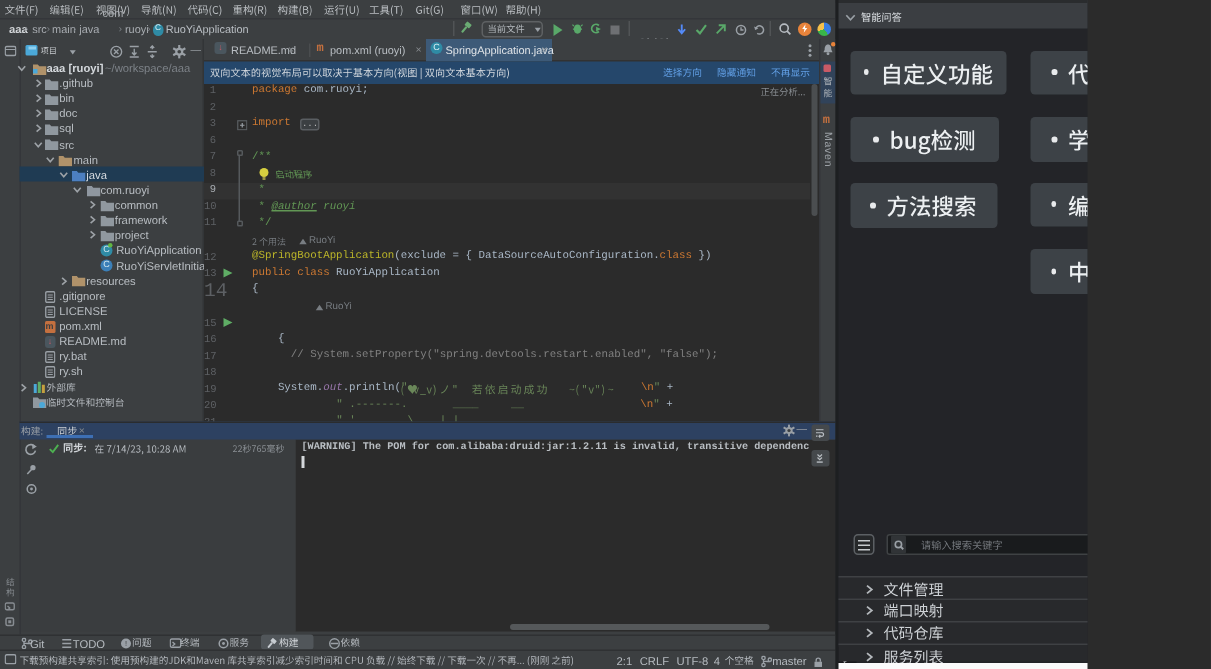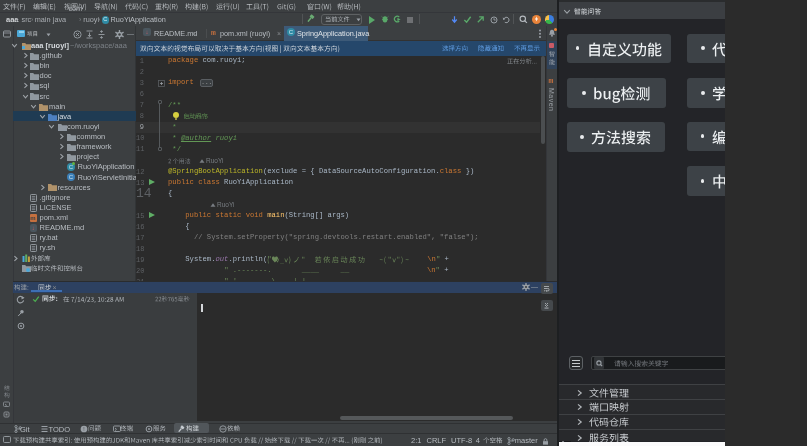--- a/index.html
+++ b/index.html
@@ -383,21 +383,20 @@
 <div style="position:absolute;left:136px;top:178.55px;width:8px;text-align:right;font-size:7px;color:#5d6064;font-family:'Liberation Mono',monospace;line-height:8px">13</div>
 <div style="position:absolute;left:168px;top:177.85000000000002px;font-size:7.2px;font-family:'Liberation Mono',monospace;white-space:pre;line-height:9px"><span style="color:#cc7832">public class </span><span style="color:#a9b7c6">RuoYiApplication</span></div>
 <div style="position:absolute;left:149px;top:179.05px;width:0;height:0;border-left:6px solid #5fad65;border-top:3.5px solid transparent;border-bottom:3.5px solid transparent"></div>
 <div style="position:absolute;left:136px;top:189.60000000000002px;width:8px;text-align:right;font-size:13px;color:#5d6064;font-family:'Liberation Mono',monospace;line-height:8px">14</div>
 <div style="position:absolute;left:168px;top:188.90000000000003px;font-size:7.2px;font-family:'Liberation Mono',monospace;white-space:pre;line-height:9px"><span style="color:#a9b7c6">{</span></div>
 <svg style="position:absolute;left:210px;top:202.15px" width="6" height="6" viewBox="0 0 6 6">
       <path d="M0.5 4.800000000000001 L5.5 4.800000000000001 L3.0 1.2000000000000002 Z" fill="#787d82"></path>
     </svg>
 <div style="position:absolute;left:217px;top:201.15px;font-size:6.5px;color:#787d82;font-family:'Liberation Sans',sans-serif;white-space:nowrap;line-height:8.5px">RuoYi</div>
 <div style="position:absolute;left:136px;top:211.70000000000002px;width:8px;text-align:left;font-size:7px;color:#5d6064;font-family:'Liberation Mono',monospace;line-height:8px">15</div>
-<div style="position:absolute;left:185.28px;top:211.00000000000003px;font-size:7.2px;font-family:'Liberation Mono',monospace;white-space:pre;line-height:9px"><span style="color:#cc7832">public static void </span><span style="color:#ffc66d">main</span><span style="color:#a9b7c6">(String[] args)</span></div>
 <div style="position:absolute;left:149px;top:212.20000000000002px;width:0;height:0;border-left:6px solid #5fad65;border-top:3.5px solid transparent;border-bottom:3.5px solid transparent"></div>
 <div style="position:absolute;left:136px;top:222.75px;width:8px;text-align:right;font-size:7px;color:#5d6064;font-family:'Liberation Mono',monospace;line-height:8px">16</div>
 <div style="position:absolute;left:185.28px;top:222.05px;font-size:7.2px;font-family:'Liberation Mono',monospace;white-space:pre;line-height:9px"><span style="color:#a9b7c6">{</span></div>
 <div style="position:absolute;left:136px;top:233.8px;width:8px;text-align:right;font-size:7px;color:#5d6064;font-family:'Liberation Mono',monospace;line-height:8px">17</div>
 <div style="position:absolute;left:193.92000000000002px;top:233.10000000000002px;font-size:7.2px;font-family:'Liberation Mono',monospace;white-space:pre;line-height:9px"><span style="color:#808080">// System.setProperty("spring.devtools.restart.enabled", "false");</span></div>
 <div style="position:absolute;left:136px;top:244.85000000000002px;width:8px;text-align:right;font-size:7px;color:#5d6064;font-family:'Liberation Mono',monospace;line-height:8px">18</div>
 <div style="position:absolute;left:136px;top:255.9px;width:8px;text-align:right;font-size:7px;color:#5d6064;font-family:'Liberation Mono',monospace;line-height:8px">19</div>
 <div style="position:absolute;left:185.28px;top:255.20000000000002px;font-size:7.2px;font-family:'Liberation Mono',monospace;white-space:pre;line-height:9px"><span style="color:#a9b7c6">System.</span><i style="color:#9876aa">out</i><span style="color:#a9b7c6">.println(</span><span style="color:#6a8759">"</span></div>
 <svg style="position:absolute;left:267.38px;top:256.1px" width="149" height="8" viewBox="0 0 149 8">
       <path transform="translate(0,6.3)" fill="#6a8759" d="M1.7 1.4 2.1 1.2C1.5 0.2 1.2 -1 1.2 -2.2C1.2 -3.5 1.5 -4.7 2.1 -5.7L1.7 -5.9C1.1 -4.8 0.7 -3.7 0.7 -2.2C0.7 -0.8 1.1 0.3 1.7 1.4Z M9.4 -5.7C8.8 -5.7 8.2 -5.4 8 -4.6C7.9 -4.6 7.9 -4.5 7.9 -4.5C7.9 -4.5 7.9 -4.6 7.9 -4.6C7.7 -5.4 7.1 -5.7 6.4 -5.7C5.6 -5.7 4.9 -5 4.9 -4C4.9 -2.9 5.7 -2.2 6.3 -1.6C6.9 -1 7.6 -0.2 7.9 0.3C7.9 0.3 7.9 0.3 7.9 0.3C8.2 -0.2 8.9 -1 9.6 -1.6C10.1 -2.2 11 -2.9 11 -4C11 -5 10.3 -5.7 9.4 -5.7Z M10.1 0H10.9L12.3 -3.9H11.6L10.9 -1.7C10.8 -1.3 10.7 -0.9 10.5 -0.5H10.5C10.4 -0.9 10.3 -1.3 10.2 -1.7L9.4 -3.9H8.7Z M13.1 1H16.9V0.6H13.1Z M18.8 0H19.6L20.9 -3.9H20.3L19.5 -1.7C19.4 -1.3 19.3 -0.9 19.2 -0.5H19.2C19 -0.9 18.9 -1.3 18.8 -1.7L18.1 -3.9H17.4Z M22.3 1.4C23 0.3 23.4 -0.8 23.4 -2.2C23.4 -3.7 23 -4.8 22.3 -5.9L21.9 -5.7C22.5 -4.7 22.8 -3.5 22.8 -2.2C22.8 -1 22.5 0.2 21.9 1.2Z M31.7 -5.2 31 -5.4C30.8 -4.3 30.3 -3.1 29.6 -2.3C29 -1.5 28 -0.8 26.9 -0.4L27.4 0.1C28.5 -0.3 29.5 -1.1 30.1 -1.9C30.8 -2.7 31.2 -3.8 31.5 -4.6C31.5 -4.7 31.6 -5 31.7 -5.2Z M35.4 -3.5H35.8L35.9 -4.8L35.9 -5.6H35.2L35.2 -4.8ZM36.8 -3.5H37.2L37.3 -4.8L37.3 -5.6H36.6L36.6 -4.8Z M47.9 -3.6V-3.1H50C49.5 -2.1 48.7 -1.4 47.8 -0.9C47.9 -0.8 48.1 -0.6 48.2 -0.5C48.6 -0.7 49 -1 49.4 -1.4V0.6H49.9V0.2H53.2V0.5H53.7V-2.1H50C50.2 -2.4 50.4 -2.7 50.6 -3.1H54.3V-3.6H50.9C51 -3.8 51 -4.1 51.1 -4.3L50.6 -4.4C50.5 -4.1 50.4 -3.9 50.3 -3.6ZM49.9 -0.3V-1.6H53.2V-0.3ZM52.1 -6V-5.3H50.1V-6H49.6V-5.3H48V-4.8H49.6V-4.1H50.1V-4.8H52.1V-4.1H52.7V-4.8H54.3V-5.3H52.7V-6Z M60.1 -5.9C60.3 -5.5 60.5 -5 60.6 -4.7L61.1 -4.9C61 -5.2 60.8 -5.7 60.6 -6ZM59 0.6C59.2 0.5 59.4 0.4 61 -0.2C61 -0.3 60.9 -0.5 60.9 -0.7L59.6 -0.2V-2.8C59.9 -3.1 60.1 -3.3 60.3 -3.6C60.8 -1.9 61.6 -0.4 62.8 0.4C62.8 0.2 63 0 63.2 -0.1C62.5 -0.5 61.9 -1.1 61.5 -1.9C62 -2.3 62.6 -2.7 63 -3.1L62.6 -3.5C62.3 -3.1 61.8 -2.7 61.3 -2.3C61 -2.9 60.8 -3.5 60.7 -4.2L60.7 -4.2H63V-4.7H58.3V-4.2H60.1C59.5 -3.3 58.7 -2.5 57.9 -2C58 -1.9 58.2 -1.7 58.2 -1.6C58.5 -1.8 58.8 -2 59.1 -2.3V-0.4C59.1 -0.1 58.9 0.1 58.8 0.2C58.9 0.3 59 0.5 59 0.6ZM58.1 -6C57.7 -4.9 57.1 -3.9 56.4 -3.2C56.5 -3 56.6 -2.8 56.7 -2.6C56.9 -2.9 57.1 -3.1 57.3 -3.4V0.6H57.8V-4.2C58.1 -4.8 58.4 -5.3 58.6 -5.9Z M66.8 -2.2V0.5H67.3V0.1H70.6V0.5H71.2V-2.2ZM67.3 -0.4V-1.7H70.6V-0.4ZM67.9 -5.9C68.1 -5.6 68.3 -5.3 68.4 -5H65.9V-3.3C65.9 -2.2 65.8 -0.8 65.1 0.2C65.2 0.3 65.4 0.5 65.5 0.6C66.3 -0.4 66.4 -1.9 66.5 -3H71.1V-5H68.7L68.9 -5.1C68.8 -5.4 68.6 -5.8 68.5 -6.1ZM66.5 -4.5H70.5V-3.5H66.5Z M74.1 -5.5V-5H76.9V-5.5ZM78.1 -5.9C78.1 -5.4 78.1 -4.9 78.1 -4.4H77.1V-3.9H78.1C78 -2.2 77.7 -0.7 76.7 0.2C76.9 0.3 77.1 0.4 77.2 0.6C78.2 -0.4 78.5 -2.1 78.6 -3.9H79.7C79.6 -1.3 79.5 -0.4 79.3 -0.1C79.3 -0.1 79.2 -0 79.1 -0C78.9 -0 78.5 -0 78.1 -0.1C78.2 0.1 78.3 0.3 78.3 0.5C78.7 0.5 79.1 0.5 79.3 0.5C79.5 0.4 79.7 0.4 79.8 0.2C80.1 -0.1 80.1 -1.1 80.2 -4.1C80.2 -4.2 80.2 -4.4 80.2 -4.4H78.7C78.7 -4.9 78.7 -5.4 78.7 -5.9ZM74.1 -0.3 74.1 -0.3V-0.3C74.3 -0.4 74.5 -0.5 76.5 -0.9L76.7 -0.5L77.1 -0.6C77 -1.1 76.7 -2 76.4 -2.6L75.9 -2.5C76.1 -2.2 76.2 -1.8 76.4 -1.4L74.6 -1C74.9 -1.7 75.2 -2.5 75.4 -3.2H77V-3.7H73.8V-3.2H74.8C74.6 -2.4 74.3 -1.6 74.2 -1.3C74.1 -1 74 -0.8 73.9 -0.8C74 -0.7 74.1 -0.4 74.1 -0.3Z M86 -6C86 -5.6 86 -5.2 86 -4.8H83V-2.8C83 -1.9 82.9 -0.6 82.3 0.3C82.5 0.3 82.7 0.5 82.8 0.6C83.5 -0.3 83.6 -1.8 83.6 -2.8V-2.8H84.9C84.9 -1.6 84.8 -1.1 84.7 -1C84.7 -1 84.6 -1 84.5 -1C84.4 -1 84.1 -1 83.7 -1C83.8 -0.9 83.9 -0.6 83.9 -0.5C84.2 -0.5 84.6 -0.5 84.8 -0.5C84.9 -0.5 85.1 -0.6 85.2 -0.7C85.3 -0.9 85.4 -1.5 85.4 -3.1C85.4 -3.2 85.4 -3.3 85.4 -3.3H83.6V-4.3H86.1C86.2 -3.1 86.3 -2.1 86.6 -1.2C86.1 -0.7 85.6 -0.2 84.9 0.1C85 0.2 85.2 0.4 85.3 0.5C85.9 0.2 86.4 -0.2 86.8 -0.7C87.1 0.1 87.6 0.5 88.1 0.5C88.7 0.5 88.9 0.2 89 -1.1C88.8 -1.1 88.6 -1.2 88.5 -1.4C88.5 -0.4 88.4 -0 88.2 -0C87.8 -0 87.5 -0.4 87.2 -1.1C87.8 -1.8 88.2 -2.7 88.5 -3.6L87.9 -3.7C87.7 -3 87.4 -2.4 87 -1.8C86.8 -2.5 86.7 -3.3 86.6 -4.3H88.9V-4.8H86.6C86.6 -5.2 86.6 -5.6 86.6 -6ZM86.9 -5.7C87.4 -5.5 87.9 -5.1 88.2 -4.8L88.5 -5.2C88.3 -5.4 87.7 -5.8 87.2 -6Z M91 -1.3 91.1 -0.8C91.9 -1 92.9 -1.3 93.9 -1.5L93.8 -2.1L92.7 -1.7V-4.7H93.7V-5.2H91.1V-4.7H92.2V-1.6C91.7 -1.5 91.3 -1.4 91 -1.3ZM95 -5.9C95 -5.4 95 -4.9 95 -4.4H93.8V-3.9H95C94.9 -2.1 94.5 -0.7 92.9 0.2C93.1 0.3 93.2 0.4 93.3 0.6C95 -0.3 95.4 -2 95.5 -3.9H96.9C96.8 -1.3 96.7 -0.3 96.5 -0.1C96.4 -0 96.4 0 96.2 0C96.1 0 95.7 -0 95.2 -0C95.3 0.1 95.4 0.3 95.4 0.5C95.8 0.5 96.2 0.5 96.4 0.5C96.7 0.5 96.8 0.4 97 0.2C97.3 -0.1 97.4 -1.2 97.5 -4.1C97.5 -4.2 97.5 -4.4 97.5 -4.4H95.5C95.6 -4.9 95.6 -5.4 95.6 -5.9Z M115 -2.1C115.4 -2.1 115.7 -2.3 116 -2.8L115.7 -3.1C115.5 -2.7 115.3 -2.6 115 -2.6C114.6 -2.6 114.2 -3.2 113.6 -3.2C113.3 -3.2 112.9 -3 112.6 -2.5L113 -2.3C113.2 -2.6 113.4 -2.8 113.6 -2.8C114.1 -2.8 114.4 -2.1 115 -2.1Z M118.4 1.4 118.8 1.2C118.1 0.2 117.8 -1 117.8 -2.2C117.8 -3.5 118.1 -4.7 118.8 -5.7L118.4 -5.9C117.7 -4.8 117.3 -3.7 117.3 -2.2C117.3 -0.8 117.7 0.3 118.4 1.4Z M121.8 -3.5H122.2L122.3 -4.8L122.3 -5.6H121.6L121.6 -4.8ZM123.2 -3.5H123.6L123.7 -4.8L123.7 -5.6H123L123 -4.8Z M126.8 0H127.6L128.9 -3.9H128.3L127.5 -1.7C127.4 -1.3 127.3 -0.9 127.2 -0.5H127.2C127 -0.9 126.9 -1.3 126.8 -1.7L126.1 -3.9H125.4Z M130.4 -3.5H130.8L130.9 -4.8L130.9 -5.6H130.2L130.3 -4.8ZM131.8 -3.5H132.2L132.3 -4.8L132.4 -5.6H131.7L131.7 -4.8Z M134.6 1.4C135.3 0.3 135.7 -0.8 135.7 -2.2C135.7 -3.7 135.3 -4.8 134.6 -5.9L134.2 -5.7C134.8 -4.7 135.2 -3.5 135.2 -2.2C135.2 -1 134.8 0.2 134.2 1.2Z M140.9 -2.1C141.3 -2.1 141.7 -2.3 141.9 -2.8L141.6 -3.1C141.4 -2.7 141.2 -2.6 141 -2.6C140.5 -2.6 140.2 -3.2 139.5 -3.2C139.2 -3.2 138.8 -3 138.5 -2.5L138.9 -2.3C139.1 -2.6 139.3 -2.8 139.5 -2.8C140 -2.8 140.3 -2.1 140.9 -2.1Z"></path>
@@ -465,20 +464,21 @@
     </svg>
 <svg style="position:absolute;left:42px;top:295.3px" width="18" height="8" viewBox="0 0 18 8">
       <path transform="translate(0,6.0)" fill="#d0d4d8" d="M1.7 -4.2V-3.5H5.1V-4.2ZM2.8 -2.3H4V-1.4H2.8ZM2 -3V-0.3H2.8V-0.7H4.8V-3ZM0.5 -5.5V0.6H1.3V-4.7H5.5V-0.3C5.5 -0.2 5.5 -0.2 5.3 -0.2C5.2 -0.2 4.8 -0.2 4.5 -0.2C4.6 0 4.7 0.4 4.7 0.6C5.3 0.6 5.7 0.6 6 0.5C6.2 0.3 6.3 0.1 6.3 -0.3V-5.5Z M8.6 -2.8C8.3 -2.4 7.8 -1.9 7.2 -1.6C7.4 -1.4 7.7 -1.1 7.9 -1C8.4 -1.3 9 -2 9.4 -2.6ZM8.1 -5.3V-3.8H7.1V-3H9.8V-1H10.3C9.5 -0.6 8.4 -0.3 7.1 -0.2C7.3 0 7.4 0.4 7.5 0.6C10.1 0.2 11.9 -0.6 12.9 -2.4L12.1 -2.8C11.8 -2.1 11.3 -1.6 10.7 -1.3V-3H13.2V-3.8H10.8V-4.5H12.8V-5.2H10.8V-5.8H9.9V-3.8H8.9V-5.3Z M14.7 -2.5C15.1 -2.5 15.3 -2.8 15.3 -3.1C15.3 -3.5 15.1 -3.8 14.7 -3.8C14.3 -3.8 14.1 -3.5 14.1 -3.1C14.1 -2.8 14.3 -2.5 14.7 -2.5ZM14.7 0.1C15.1 0.1 15.3 -0.2 15.3 -0.6C15.3 -0.9 15.1 -1.2 14.7 -1.2C14.3 -1.2 14.1 -0.9 14.1 -0.6C14.1 -0.2 14.3 0.1 14.7 0.1Z"></path>
     </svg>
 <svg style="position:absolute;left:63px;top:295.5px" width="63" height="8" viewBox="0 0 63 8">
       <path transform="translate(0,5.7)" fill="#b9bec3" d="M2.5 -5.5C2.5 -5.1 2.3 -4.8 2.2 -4.5H0.4V-4H2C1.6 -3.2 1 -2.4 0.2 -1.9C0.3 -1.7 0.4 -1.5 0.5 -1.4C0.8 -1.6 1 -1.8 1.3 -2.1V0.5H1.7V-2.6C2 -3.1 2.3 -3.5 2.5 -4H6.1V-4.5H2.7C2.9 -4.7 3 -5 3 -5.3ZM3.9 -3.6V-2.4H2.4V-1.9H3.9V-0.1H2.2V0.4H6.1V-0.1H4.4V-1.9H5.8V-2.4H4.4V-3.6Z M9.2 0H9.9C9.9 -1.9 10.1 -3 11.3 -4.4V-4.8H8.3V-4.3H10.6C9.7 -3 9.3 -1.8 9.2 0Z M11.6 1.2H12.1L14 -5.2H13.6Z M14.7 0H17.3V-0.5H16.3V-4.8H15.9C15.6 -4.6 15.3 -4.5 14.9 -4.4V-4H15.7V-0.5H14.7Z M19.9 0H20.5V-1.3H21.1V-1.8H20.5V-4.8H19.8L17.8 -1.7V-1.3H19.9ZM19.9 -1.8H18.5L19.6 -3.4C19.7 -3.6 19.8 -3.9 19.9 -4.1H20C19.9 -3.9 19.9 -3.5 19.9 -3.2Z M21.4 1.2H21.8L23.8 -5.2H23.3Z M24.2 0H27.2V-0.5H25.8C25.6 -0.5 25.3 -0.5 25.1 -0.5C26.2 -1.5 26.9 -2.5 26.9 -3.5C26.9 -4.3 26.4 -4.8 25.5 -4.8C24.9 -4.8 24.5 -4.6 24.1 -4.2L24.5 -3.8C24.7 -4.1 25.1 -4.4 25.5 -4.4C26.1 -4.4 26.3 -4 26.3 -3.4C26.3 -2.6 25.7 -1.7 24.2 -0.4Z M29.2 0.1C30 0.1 30.7 -0.4 30.7 -1.3C30.7 -1.9 30.3 -2.3 29.7 -2.5V-2.5C30.2 -2.7 30.6 -3.1 30.6 -3.7C30.6 -4.4 30 -4.8 29.2 -4.8C28.6 -4.8 28.2 -4.6 27.8 -4.3L28.2 -3.9C28.4 -4.2 28.8 -4.4 29.2 -4.4C29.7 -4.4 30 -4.1 30 -3.6C30 -3.1 29.6 -2.7 28.6 -2.7V-2.2C29.7 -2.2 30.1 -1.9 30.1 -1.3C30.1 -0.7 29.7 -0.4 29.2 -0.4C28.6 -0.4 28.3 -0.7 28 -1L27.7 -0.6C28 -0.2 28.5 0.1 29.2 0.1Z M31.6 1.2C32.2 1 32.5 0.5 32.5 -0.1C32.5 -0.6 32.3 -0.8 32 -0.8C31.8 -0.8 31.6 -0.7 31.6 -0.4C31.6 -0.1 31.8 0 32 0L32.1 0C32.1 0.4 31.8 0.7 31.4 0.9Z M34.9 0H37.5V-0.5H36.6V-4.8H36.1C35.9 -4.6 35.6 -4.5 35.1 -4.4V-4H36V-0.5H34.9Z M39.8 0.1C40.7 0.1 41.2 -0.7 41.2 -2.4C41.2 -4 40.7 -4.8 39.8 -4.8C38.9 -4.8 38.3 -4 38.3 -2.4C38.3 -0.7 38.9 0.1 39.8 0.1ZM39.8 -0.4C39.2 -0.4 38.9 -1 38.9 -2.4C38.9 -3.8 39.2 -4.4 39.8 -4.4C40.3 -4.4 40.7 -3.8 40.7 -2.4C40.7 -1 40.3 -0.4 39.8 -0.4Z M42.5 -2.5C42.7 -2.5 42.9 -2.7 42.9 -3C42.9 -3.3 42.7 -3.4 42.5 -3.4C42.2 -3.4 42 -3.3 42 -3C42 -2.7 42.2 -2.5 42.5 -2.5ZM42.5 0.1C42.7 0.1 42.9 -0.1 42.9 -0.4C42.9 -0.6 42.7 -0.8 42.5 -0.8C42.2 -0.8 42 -0.6 42 -0.4C42 -0.1 42.2 0.1 42.5 0.1Z M43.7 0H46.7V-0.5H45.3C45.1 -0.5 44.8 -0.5 44.6 -0.5C45.7 -1.5 46.4 -2.5 46.4 -3.5C46.4 -4.3 45.9 -4.8 45 -4.8C44.4 -4.8 44 -4.6 43.6 -4.2L44 -3.8C44.2 -4.1 44.6 -4.4 45 -4.4C45.6 -4.4 45.8 -4 45.8 -3.4C45.8 -2.6 45.2 -1.7 43.7 -0.4Z M48.8 0.1C49.7 0.1 50.3 -0.5 50.3 -1.1C50.3 -1.8 49.9 -2.2 49.5 -2.4V-2.4C49.8 -2.7 50.1 -3.1 50.1 -3.6C50.1 -4.3 49.6 -4.8 48.8 -4.8C48.1 -4.8 47.5 -4.3 47.5 -3.6C47.5 -3.1 47.8 -2.8 48.2 -2.5V-2.5C47.7 -2.3 47.3 -1.8 47.3 -1.2C47.3 -0.4 47.9 0.1 48.8 0.1ZM49.1 -2.6C48.6 -2.8 48 -3.1 48 -3.6C48 -4.1 48.4 -4.4 48.8 -4.4C49.3 -4.4 49.6 -4 49.6 -3.5C49.6 -3.2 49.4 -2.9 49.1 -2.6ZM48.8 -0.4C48.2 -0.4 47.8 -0.7 47.8 -1.2C47.8 -1.7 48.1 -2.1 48.5 -2.3C49.1 -2 49.7 -1.8 49.7 -1.2C49.7 -0.7 49.4 -0.4 48.8 -0.4Z M52.1 0H52.7L53.1 -1.5H54.9L55.3 0H56L54.4 -4.8H53.7ZM53.3 -1.9 53.5 -2.7C53.7 -3.2 53.8 -3.7 54 -4.3H54C54.2 -3.7 54.3 -3.2 54.5 -2.7L54.7 -1.9Z M56.7 0H57.2V-2.6C57.2 -3 57.2 -3.6 57.1 -4H57.1L57.5 -3L58.4 -0.5H58.8L59.7 -3L60.1 -4H60.1C60.1 -3.6 60.1 -3 60.1 -2.6V0H60.6V-4.8H59.9L59 -2.2C58.9 -1.9 58.8 -1.6 58.7 -1.2H58.6C58.5 -1.6 58.4 -1.9 58.3 -2.2L57.4 -4.8H56.7Z"></path>
     </svg>
 <svg style="position:absolute;left:155px;top:295.8px" width="37" height="7" viewBox="0 0 37 7">
       <path transform="translate(0,5.3)" fill="#8a8f94" d="M0.3 0H3V-0.5H1.8C1.6 -0.5 1.3 -0.5 1.1 -0.4C2.1 -1.4 2.8 -2.3 2.8 -3.2C2.8 -4 2.3 -4.5 1.5 -4.5C1 -4.5 0.6 -4.2 0.2 -3.8L0.6 -3.5C0.8 -3.8 1.1 -4 1.5 -4C2 -4 2.3 -3.7 2.3 -3.2C2.3 -2.4 1.6 -1.5 0.3 -0.3Z M3.6 0H6.4V-0.5H5.1C4.9 -0.5 4.7 -0.5 4.4 -0.4C5.5 -1.4 6.2 -2.3 6.2 -3.2C6.2 -4 5.7 -4.5 4.9 -4.5C4.3 -4.5 3.9 -4.2 3.6 -3.8L3.9 -3.5C4.1 -3.8 4.4 -4 4.8 -4C5.3 -4 5.6 -3.7 5.6 -3.2C5.6 -2.4 5 -1.5 3.6 -0.3Z M9.6 -4C9.5 -3.4 9.4 -2.7 9.2 -2.2C9.3 -2.2 9.4 -2.1 9.5 -2C9.8 -2.5 9.9 -3.2 10 -3.9ZM11.3 -4C11.6 -3.5 11.9 -2.8 12 -2.3L12.4 -2.5C12.3 -2.9 12 -3.6 11.7 -4.1ZM11.7 -2.1C11.3 -0.9 10.3 -0.2 8.8 0.1C8.9 0.2 9 0.3 9.1 0.5C10.6 0.1 11.6 -0.7 12.1 -2ZM10.5 -5V-1.3H10.9V-5ZM8.9 -5C8.4 -4.8 7.7 -4.6 7 -4.5C7 -4.4 7.1 -4.2 7.1 -4.1C7.4 -4.2 7.6 -4.2 7.9 -4.3V-3.3H6.9V-2.9H7.9C7.6 -2.2 7.2 -1.5 6.8 -1C6.9 -0.9 7 -0.7 7.1 -0.6C7.4 -1 7.7 -1.6 7.9 -2.2V0.5H8.4V-2.3C8.6 -2 8.8 -1.6 8.9 -1.5L9.2 -1.8C9 -2 8.5 -2.6 8.4 -2.8V-2.9H9.2V-3.3H8.4V-4.4C8.7 -4.4 8.9 -4.5 9.2 -4.6Z M13.8 0H14.4C14.5 -1.7 14.7 -2.7 15.7 -4.1V-4.4H13V-3.9H15.1C14.2 -2.7 13.9 -1.7 13.8 0Z M17.8 0.1C18.5 0.1 19.1 -0.5 19.1 -1.4C19.1 -2.3 18.6 -2.7 17.8 -2.7C17.5 -2.7 17.1 -2.5 16.8 -2.2C16.9 -3.6 17.4 -4 18 -4C18.2 -4 18.5 -3.9 18.7 -3.7L19 -4C18.7 -4.3 18.4 -4.5 18 -4.5C17.1 -4.5 16.3 -3.8 16.3 -2.1C16.3 -0.6 17 0.1 17.8 0.1ZM16.9 -1.8C17.1 -2.2 17.5 -2.3 17.7 -2.3C18.3 -2.3 18.5 -1.9 18.5 -1.4C18.5 -0.8 18.2 -0.4 17.8 -0.4C17.2 -0.4 16.9 -0.9 16.9 -1.8Z M20.9 0.1C21.6 0.1 22.3 -0.5 22.3 -1.4C22.3 -2.4 21.7 -2.8 21 -2.8C20.7 -2.8 20.5 -2.8 20.3 -2.7L20.5 -3.9H22.1V-4.4H20L19.8 -2.3L20.1 -2.2C20.4 -2.3 20.6 -2.4 20.9 -2.4C21.4 -2.4 21.8 -2 21.8 -1.4C21.8 -0.8 21.4 -0.4 20.8 -0.4C20.3 -0.4 20 -0.6 19.8 -0.9L19.5 -0.5C19.8 -0.2 20.2 0.1 20.9 0.1Z M23.1 -2.5V-1.5H23.5V-2.2H27.8V-1.6H28.2V-2.5ZM24.3 -3.6H27.1V-3.1H24.3ZM23.8 -3.9V-2.8H27.5V-3.9ZM25.2 -5C25.3 -4.8 25.4 -4.7 25.5 -4.6H23V-4.2H28.3V-4.6H26C25.9 -4.7 25.8 -4.9 25.6 -5.1ZM27 -2.1C26.3 -2 24.9 -1.8 23.8 -1.8C23.9 -1.7 23.9 -1.6 23.9 -1.5C24.3 -1.5 24.8 -1.6 25.2 -1.6V-1.3L23.4 -1.2L23.4 -0.9L25.2 -1V-0.6L23.1 -0.5L23.2 -0.2L25.2 -0.3V-0.2C25.2 0.3 25.4 0.4 26.2 0.4C26.3 0.4 27.5 0.4 27.7 0.4C28.2 0.4 28.3 0.3 28.4 -0.3C28.3 -0.3 28.1 -0.4 28 -0.4C28 -0 27.9 0.1 27.6 0.1C27.4 0.1 26.4 0.1 26.2 0.1C25.8 0.1 25.7 0 25.7 -0.2V-0.4L28.1 -0.5L28 -0.8L25.7 -0.7V-1L27.7 -1.1L27.7 -1.4L25.7 -1.3V-1.6C26.3 -1.7 26.8 -1.8 27.2 -1.9Z M31.6 -4C31.5 -3.4 31.4 -2.7 31.1 -2.2C31.2 -2.2 31.4 -2.1 31.5 -2C31.7 -2.5 31.9 -3.2 32 -3.9ZM33.3 -4C33.6 -3.5 33.9 -2.8 34 -2.3L34.4 -2.5C34.3 -2.9 34 -3.6 33.7 -4.1ZM33.7 -2.1C33.2 -0.9 32.3 -0.2 30.8 0.1C30.9 0.2 31 0.3 31.1 0.5C32.6 0.1 33.6 -0.7 34.1 -2ZM32.4 -5V-1.3H32.9V-5ZM30.9 -5C30.4 -4.8 29.6 -4.6 29 -4.5C29 -4.4 29.1 -4.2 29.1 -4.1C29.4 -4.2 29.6 -4.2 29.9 -4.3V-3.3H28.9V-2.9H29.9C29.6 -2.2 29.2 -1.5 28.8 -1C28.9 -0.9 29 -0.7 29.1 -0.6C29.4 -1 29.7 -1.6 29.9 -2.2V0.5H30.4V-2.3C30.6 -2 30.8 -1.6 30.9 -1.5L31.1 -1.8C31 -2 30.5 -2.6 30.4 -2.8V-2.9H31.2V-3.3H30.4V-4.4C30.6 -4.4 30.9 -4.5 31.2 -4.6Z"></path>
     </svg>
+<div style="position:absolute;left:201px;top:294px;font-size:6.8px;color:#b9bec3;font-family:'Liberation Mono',monospace;font-weight:bold;white-space:pre;line-height:8.8px">[WARNING] The POM for com.alibaba:druid:jar:1.2.11 is invalid, transitive dependenc</div>
 <div style="position:absolute;left:201px;top:303.5px;width:2px;height:8.5px;background:#d4d7da"></div>
 <div style="position:absolute;left:540.5px;top:283px;width:12px;height:11px;background:#45494c;border-radius:2px"></div>
 <svg style="position:absolute;left:543px;top:285px" width="7" height="7" viewBox="0 0 7 7">
       <path d="M1 1.5 L6 1.5 M1 3.5 L4.5 3.5 A 1.2 1.2 0 1 1 4.5 5.8 L3.2 5.8 M1 5.8 L2 5.8 M3.8 4.9 L3 5.8 L3.8 6.7" stroke="#b9bec3" stroke-width="0.8" fill="none"></path>
     </svg>
 <div style="position:absolute;left:540.5px;top:300px;width:12px;height:11px;background:#45494c;border-radius:2px"></div>
 <svg style="position:absolute;left:543px;top:302px" width="7" height="7" viewBox="0 0 7 7">
       <path d="M2 1 L3.5 2.5 L5 1 M2 3 L3.5 4.5 L5 3" stroke="#b9bec3" stroke-width="0.8" fill="none"></path>
       <rect x="1.5" y="5.6" width="4" height="0.9" fill="#b9bec3"></rect>
     </svg>

